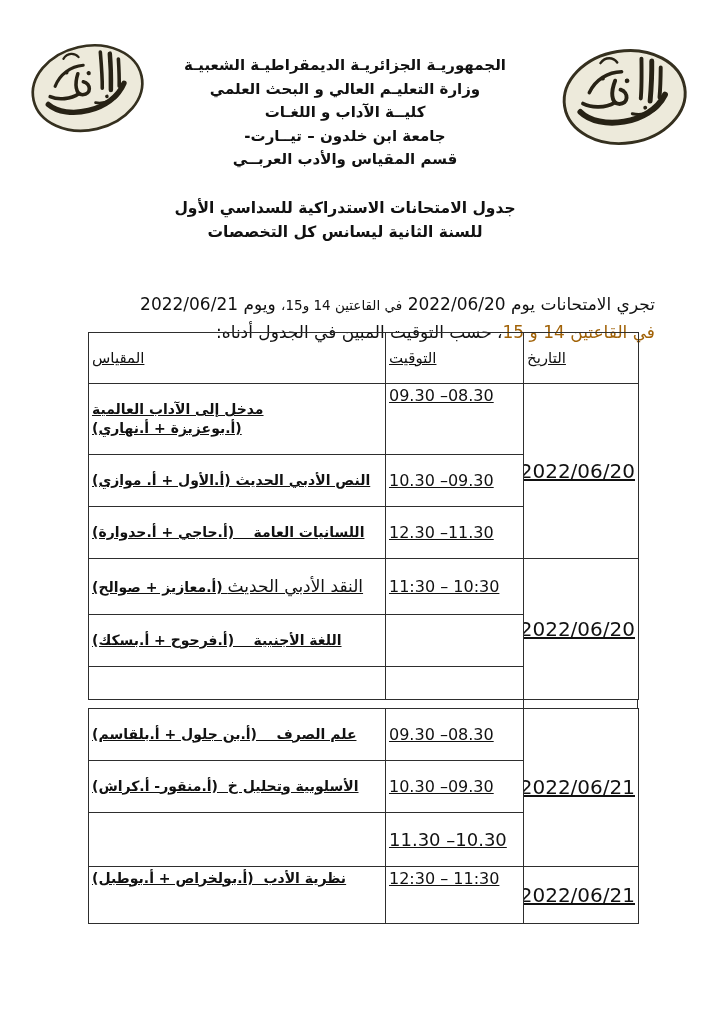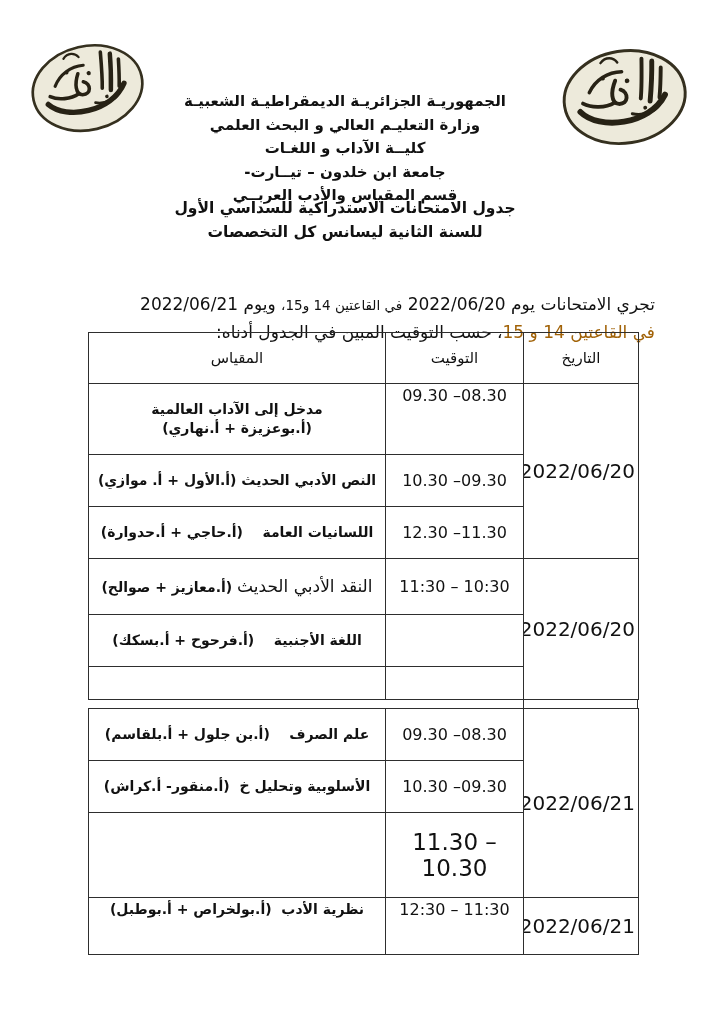--- a/index.html
+++ b/index.html
@@ -8,45 +8,45 @@
     font-family:"DejaVu Sans",sans-serif;color:#111;overflow:hidden;
   }
   
   .logo{position:absolute;}
   .logo-left{left:30px;top:40px;transform:rotate(-13deg);}
   .logo-right{left:561px;top:46px;transform:rotate(-9deg);}
   
   .org-block{
     position:absolute;left:105px;top:54px;width:480px;
     direction:rtl;text-align:center;
-    font-weight:bold;font-size:15px;line-height:23.5px;margin-top:36px;
+    font-weight:bold;font-size:15px;line-height:23.5px;
   }
   .title-block{
     position:absolute;left:105px;top:196px;width:480px;
     direction:rtl;text-align:center;
     font-weight:bold;font-size:15.5px;line-height:24px;
   }
   
   .intro{
     position:absolute;left:69px;top:267px;width:586px;
     direction:rtl;text-align:right;
     font-size:17px;line-height:27px;margin-top:24px;
   }
   .intro .small-seg{font-size:13.5px;}
   
   .table-wrap{position:absolute;left:88px;top:332px;width:550px;}
   table.t{border-collapse:collapse;table-layout:fixed;width:550px;direction:rtl;}
   .t td,.t th{
-    border:1px solid #2e2e2e;text-align:center;vertical-align:middle;
-    padding:16px 3px;overflow:hidden;
+    border:1px solid #2e2e2e;text-align:left;vertical-align:middle;
+    padding:16px 3px;overflow:hidden;text-decoration:underline;
   }
   .t th{font-weight:normal;font-size:15px;}
   td.module{font-weight:bold;font-size:14px;line-height:1.35;}
   td.time{direction:ltr;font-size:16px;margin-top:48px;}
-  td.time-big{font-size:23px;}
+  td.time-big{font-size:18px;}
   td.date{font-size:20px;}
   .small-module{font-size:17px;font-weight:normal;}
   td.vtop{vertical-align:top;padding-top:2px;}
   tr.h26{height:26px;} tr.h42{height:42px;} tr.h24{height:24px;}
   tr.h25{height:25px;} tr.h29{height:29px;} tr.h22{height:22px;}
   .gap{position:relative;height:8px;width:550px;}
   .gap-lines{
     position:absolute;top:0;right:0;width:115px;height:8px;box-sizing:border-box;
     border-left:1px solid #2e2e2e;border-right:1px solid #2e2e2e;
   }

